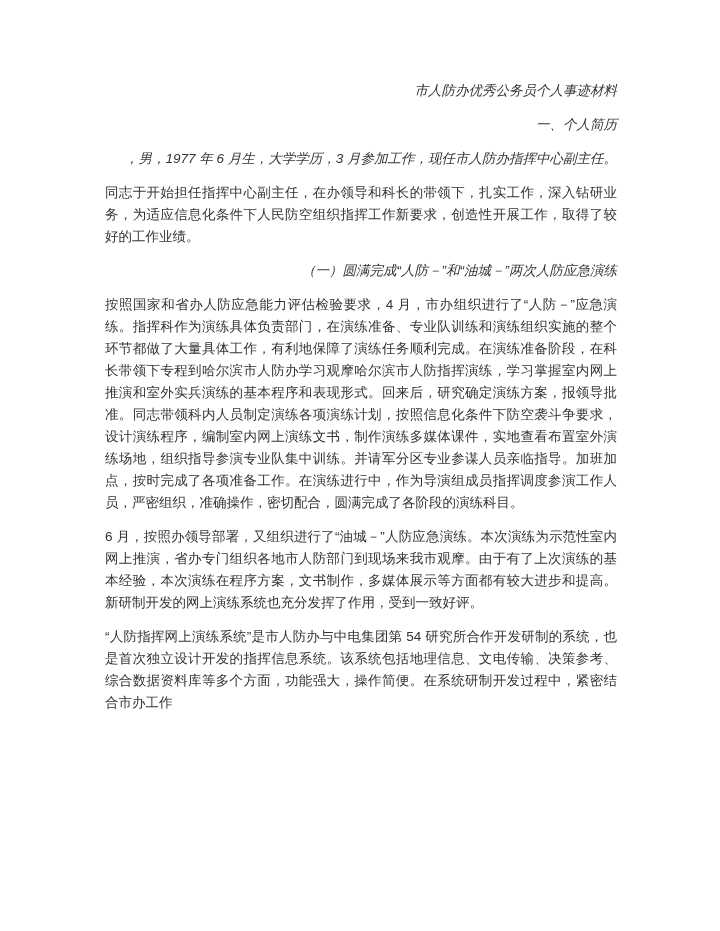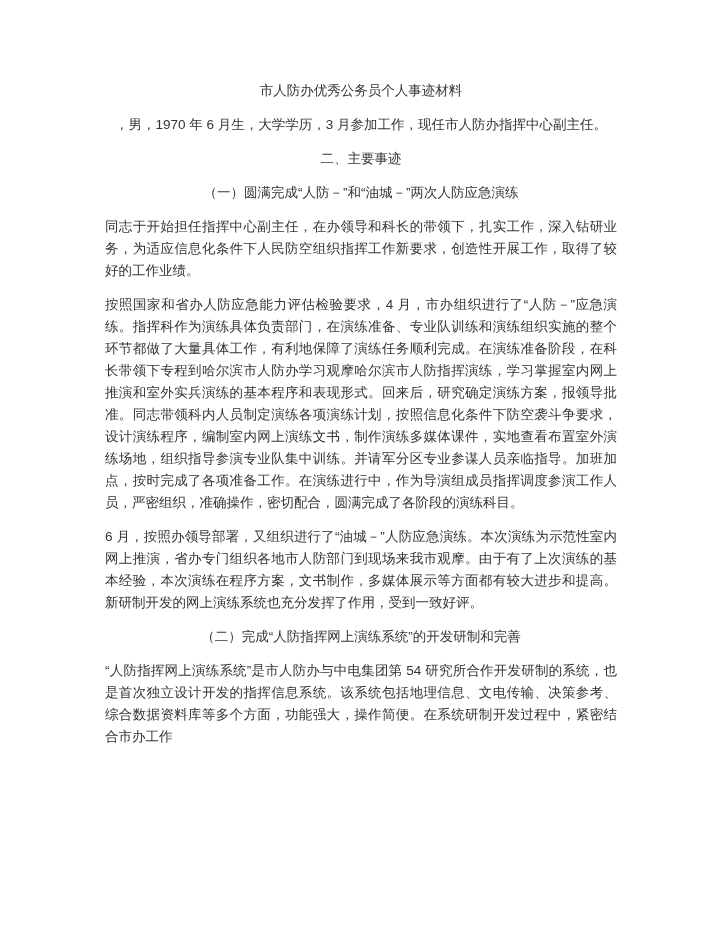--- a/index.html
+++ b/index.html
@@ -25,29 +25,29 @@
     font-size: 13.5px;
     line-height: 22px;
     margin: 0 0 12px 0;
     text-align: justify;
     text-justify: inter-ideograph;
     word-break: break-all;
     color: #333333;
     font-weight: 400;
   }
   .single {
-    text-align: center;
+    text-align: right;
+    font-style: italic;
   }
 </style>
 </head>
 <body>
 
 <div class="page">
   <p class="para single">市人防办优秀公务员个人事迹材料</p>
-  <p class="para single">，男，1970 年 6 月生，大学学历，3 月参加工作，现任市人防办指挥中心副主任。</p>
-  <p class="para single">二、主要事迹</p>
+  <p class="para single">一、个人简历</p>
+  <p class="para single">，男，1977 年 6 月生，大学学历，3 月参加工作，现任市人防办指挥中心副主任。</p>
+  <p class="para">同志于开始担任指挥中心副主任，在办领导和科长的带领下，扎实工作，深入钻研业务，为适应信息化条件下人民防空组织指挥工作新要求，创造性开展工作，取得了较好的工作业绩。</p>
   <p class="para single">（一）圆满完成“人防－”和“油城－”两次人防应急演练</p>
-  <p class="para">同志于开始担任指挥中心副主任，在办领导和科长的带领下，扎实工作，深入钻研业务，为适应信息化条件下人民防空组织指挥工作新要求，创造性开展工作，取得了较好的工作业绩。</p>
   <p class="para">按照国家和省办人防应急能力评估检验要求，4 月，市办组织进行了“人防－”应急演练。指挥科作为演练具体负责部门，在演练准备、专业队训练和演练组织实施的整个环节都做了大量具体工作，有利地保障了演练任务顺利完成。在演练准备阶段，在科长带领下专程到哈尔滨市人防办学习观摩哈尔滨市人防指挥演练，学习掌握室内网上推演和室外实兵演练的基本程序和表现形式。回来后，研究确定演练方案，报领导批准。同志带领科内人员制定演练各项演练计划，按照信息化条件下防空袭斗争要求，设计演练程序，编制室内网上演练文书，制作演练多媒体课件，实地查看布置室外演练场地，组织指导参演专业队集中训练。并请军分区专业参谋人员亲临指导。加班加点，按时完成了各项准备工作。在演练进行中，作为导演组成员指挥调度参演工作人员，严密组织，准确操作，密切配合，圆满完成了各阶段的演练科目。</p>
   <p class="para">6 月，按照办领导部署，又组织进行了“油城－”人防应急演练。本次演练为示范性室内网上推演，省办专门组织各地市人防部门到现场来我市观摩。由于有了上次演练的基本经验，本次演练在程序方案，文书制作，多媒体展示等方面都有较大进步和提高。新研制开发的网上演练系统也充分发挥了作用，受到一致好评。</p>
-  <p class="para single">（二）完成“人防指挥网上演练系统”的开发研制和完善</p>
   <p class="para">“人防指挥网上演练系统”是市人防办与中电集团第 54 研究所合作开发研制的系统，也是首次独立设计开发的指挥信息系统。该系统包括地理信息、文电传输、决策参考、综合数据资料库等多个方面，功能强大，操作简便。在系统研制开发过程中，紧密结合市办工作</p>
 </div>
 
 </body></html>

